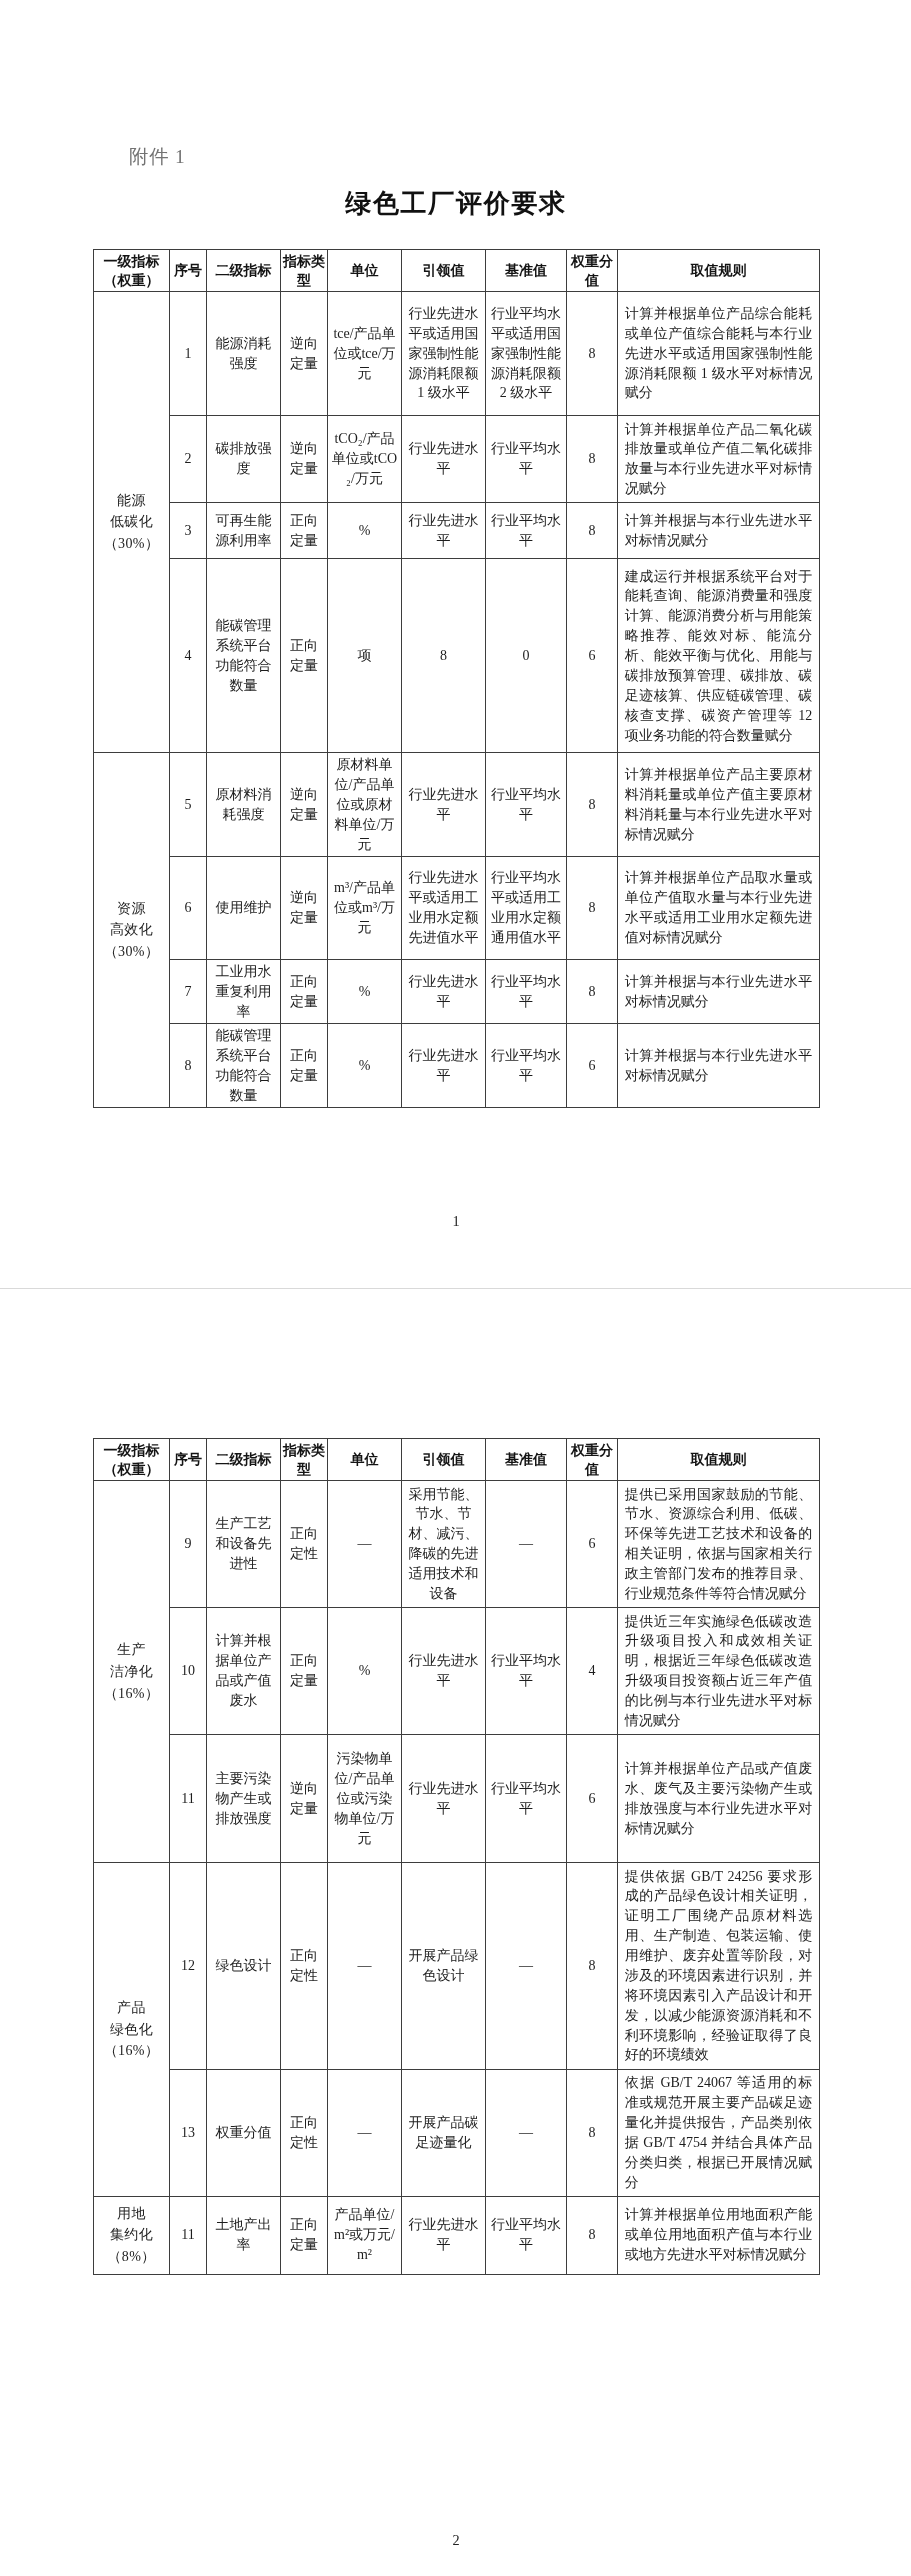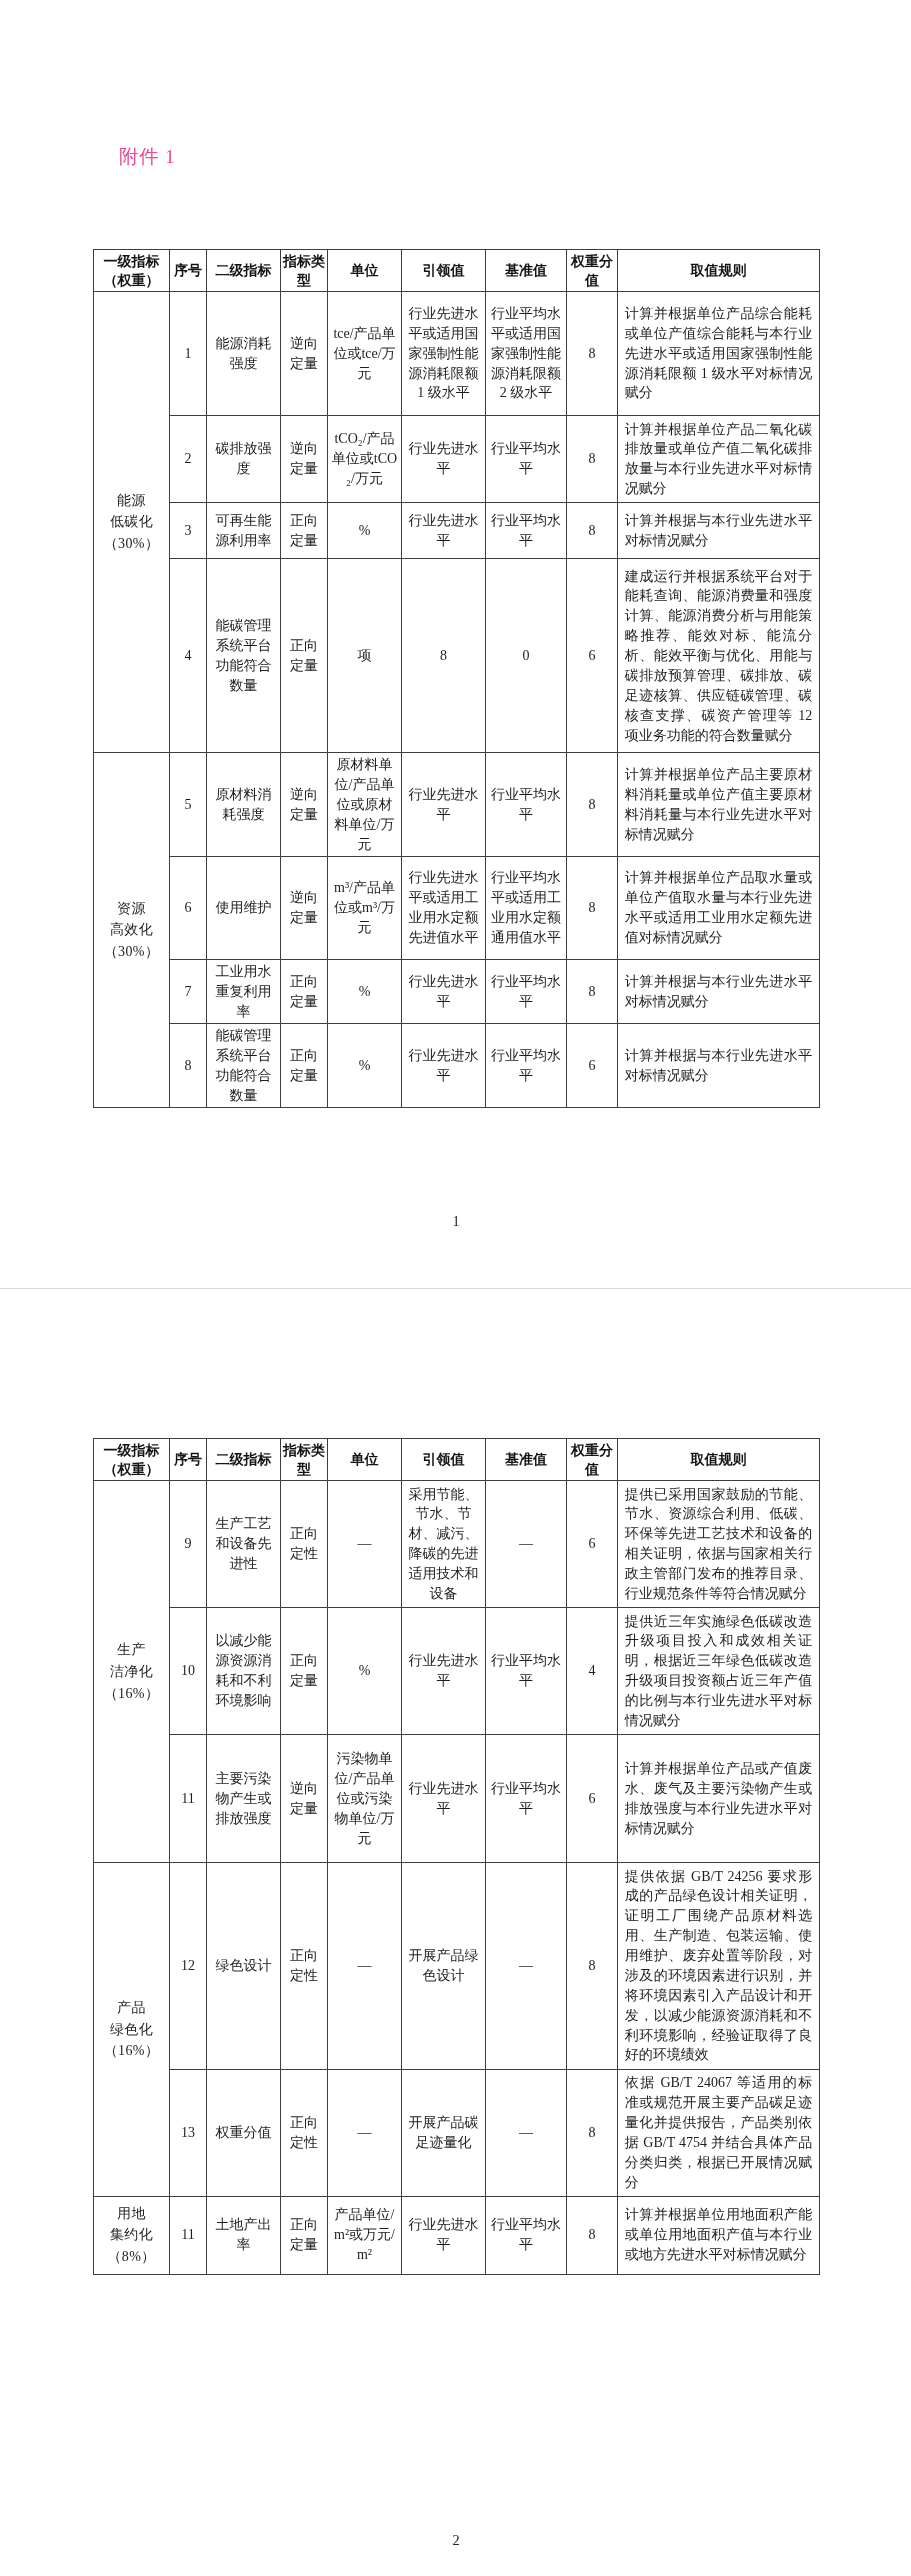--- a/index.html
+++ b/index.html
@@ -1,20 +1,20 @@
 <!DOCTYPE html>
 <html style="font-size:13.5px"><head>
 <meta charset="utf-8">
 <style>
   html,body{margin:0;padding:0;}
   body{background:#e9e9e9;font-family:"Liberation Serif","DejaVu Serif",serif;}
   .canvas{width:912px;margin:0;}
   .page{width:912px;height:1288px;background:#ffffff;position:relative;box-sizing:border-box;overflow:hidden;color:#1f1f1f;}
   .page--2{border-top:0.8px solid #d9d9d9;}
-  .attachment{position:absolute;left:119px;top:143px;font-size:19.4px;letter-spacing:0.8px;color:#ec4899;}
+  .attachment{position:absolute;left:129px;top:143px;font-size:19.4px;letter-spacing:0.8px;color:#737373;}
   .doc-title{position:absolute;left:0;right:0;top:186px;text-align:center;font-size:26px;font-weight:700;letter-spacing:1.7px;color:#111;}
   table.tbl{position:absolute;left:93px;width:726px;border-collapse:collapse;table-layout:fixed;padding-left:24px;}
   .page--1 table.tbl{top:249px;}
   .page--2 table.tbl{top:149px;}
   .tbl th{font-family:"Liberation Sans","DejaVu Sans",sans-serif;font-weight:700;font-size:14px;
           border:0.8px solid #3d3d3d;text-align:center;vertical-align:middle;padding:1.7px 1.7px;line-height:1.35;color:#141414;
           word-break:break-all;}
   .tbl td{border:0.8px solid #3d3d3d;font-size:14px;vertical-align:middle;color:#1d1d1d;}
   td.c{text-align:center;padding:1.7px 2.5px;line-height:1.42;word-break:break-all;}
   td.rule{text-align:justify;padding:3.4px 6.8px;line-height:1.42;word-break:break-all;}
@@ -23,20 +23,21 @@
   .page--1 .page-num{top:1213px;}
   .page--2 .page-num{top:1243px;}
 </style>
 </head>
 <body>
 
 <div class="canvas">
 
   <div class="page page--1">
     <div class="attachment">附件 1</div>
+    <div class="doc-title">绿色工厂评价要求</div>
 
     <table class="tbl">
       <colgroup>
         <col style="width:76px">
           <col style="width:37px">
           <col style="width:74px">
           <col style="width:47px">
         <col style="width:74px">
           <col style="width:84px">
           <col style="width:81px">
@@ -184,21 +185,21 @@
           <td class="c">生产工艺和设备先进性</td>
           <td class="c">正向定性</td>
           <td class="c">—</td>
           <td class="c">采用节能、节水、节材、减污、降碳的先进适用技术和设备</td>
           <td class="c">—</td>
           <td class="c">6</td>
           <td class="rule">提供已采用国家鼓励的节能、节水、资源综合利用、低碳、环保等先进工艺技术和设备的相关证明，依据与国家相关行政主管部门发布的推荐目录、行业规范条件等符合情况赋分</td>
         </tr>
         <tr style="height:122px">
           <td class="c">10</td>
-          <td class="c">以减少能源资源消耗和不利环境影响</td>
+          <td class="c">计算并根据单位产品或产值废水</td>
           <td class="c">正向定量</td>
           <td class="c">%</td>
           <td class="c">行业先进水平</td>
           <td class="c">行业平均水平</td>
           <td class="c">4</td>
           <td class="rule">提供近三年实施绿色低碳改造升级项目投入和成效相关证明，根据近三年绿色低碳改造升级项目投资额占近三年产值的比例与本行业先进水平对标情况赋分</td>
         </tr>
         <tr style="height:128px">
           <td class="c">11</td>
           <td class="c">主要污染物产生或排放强度</td>

